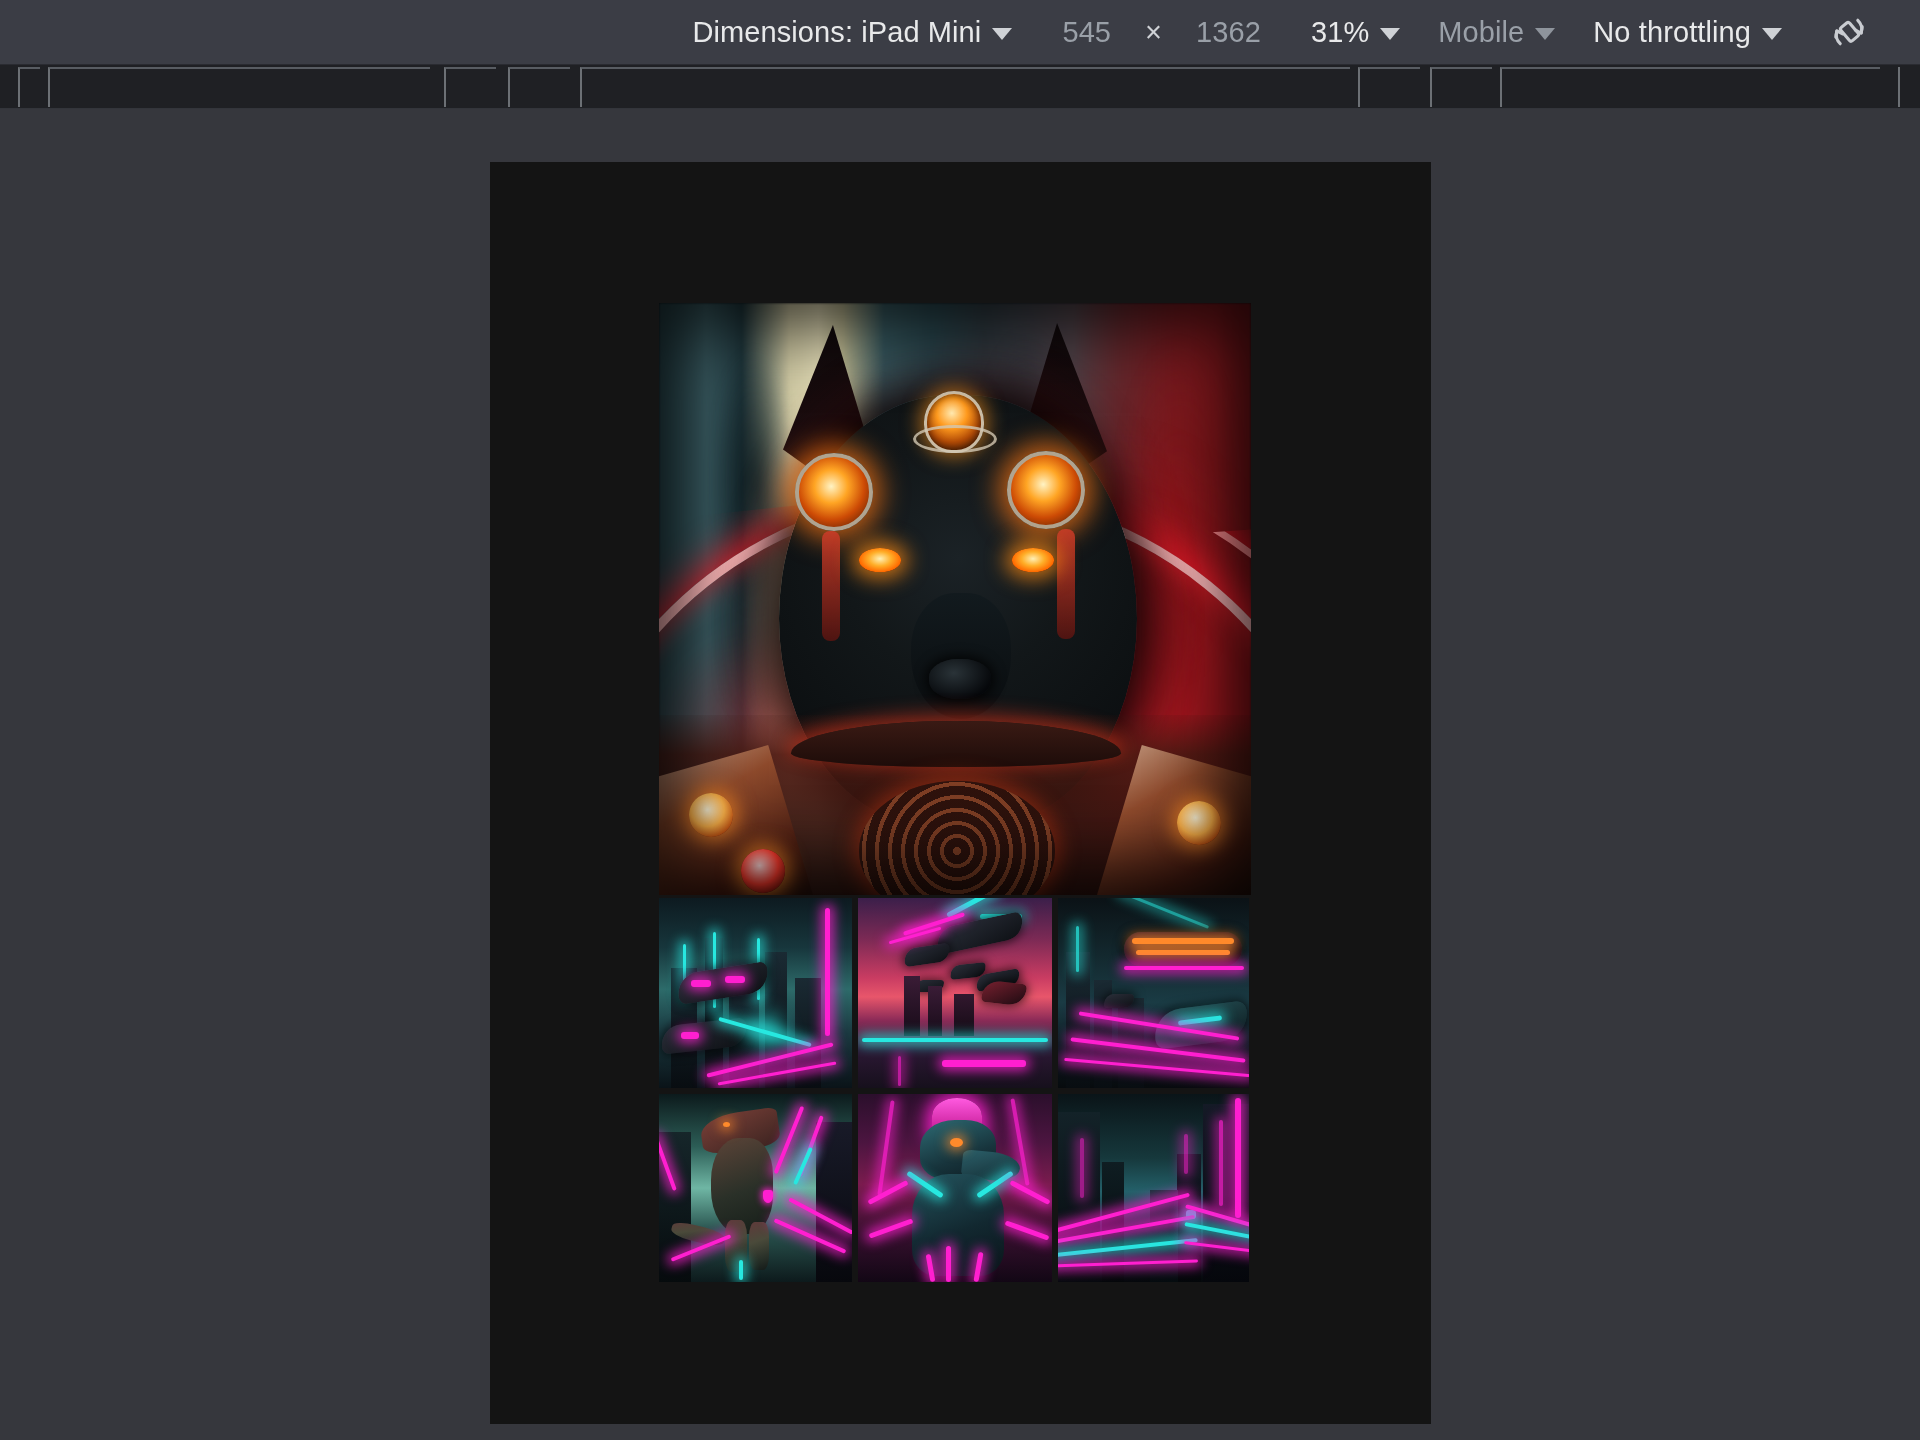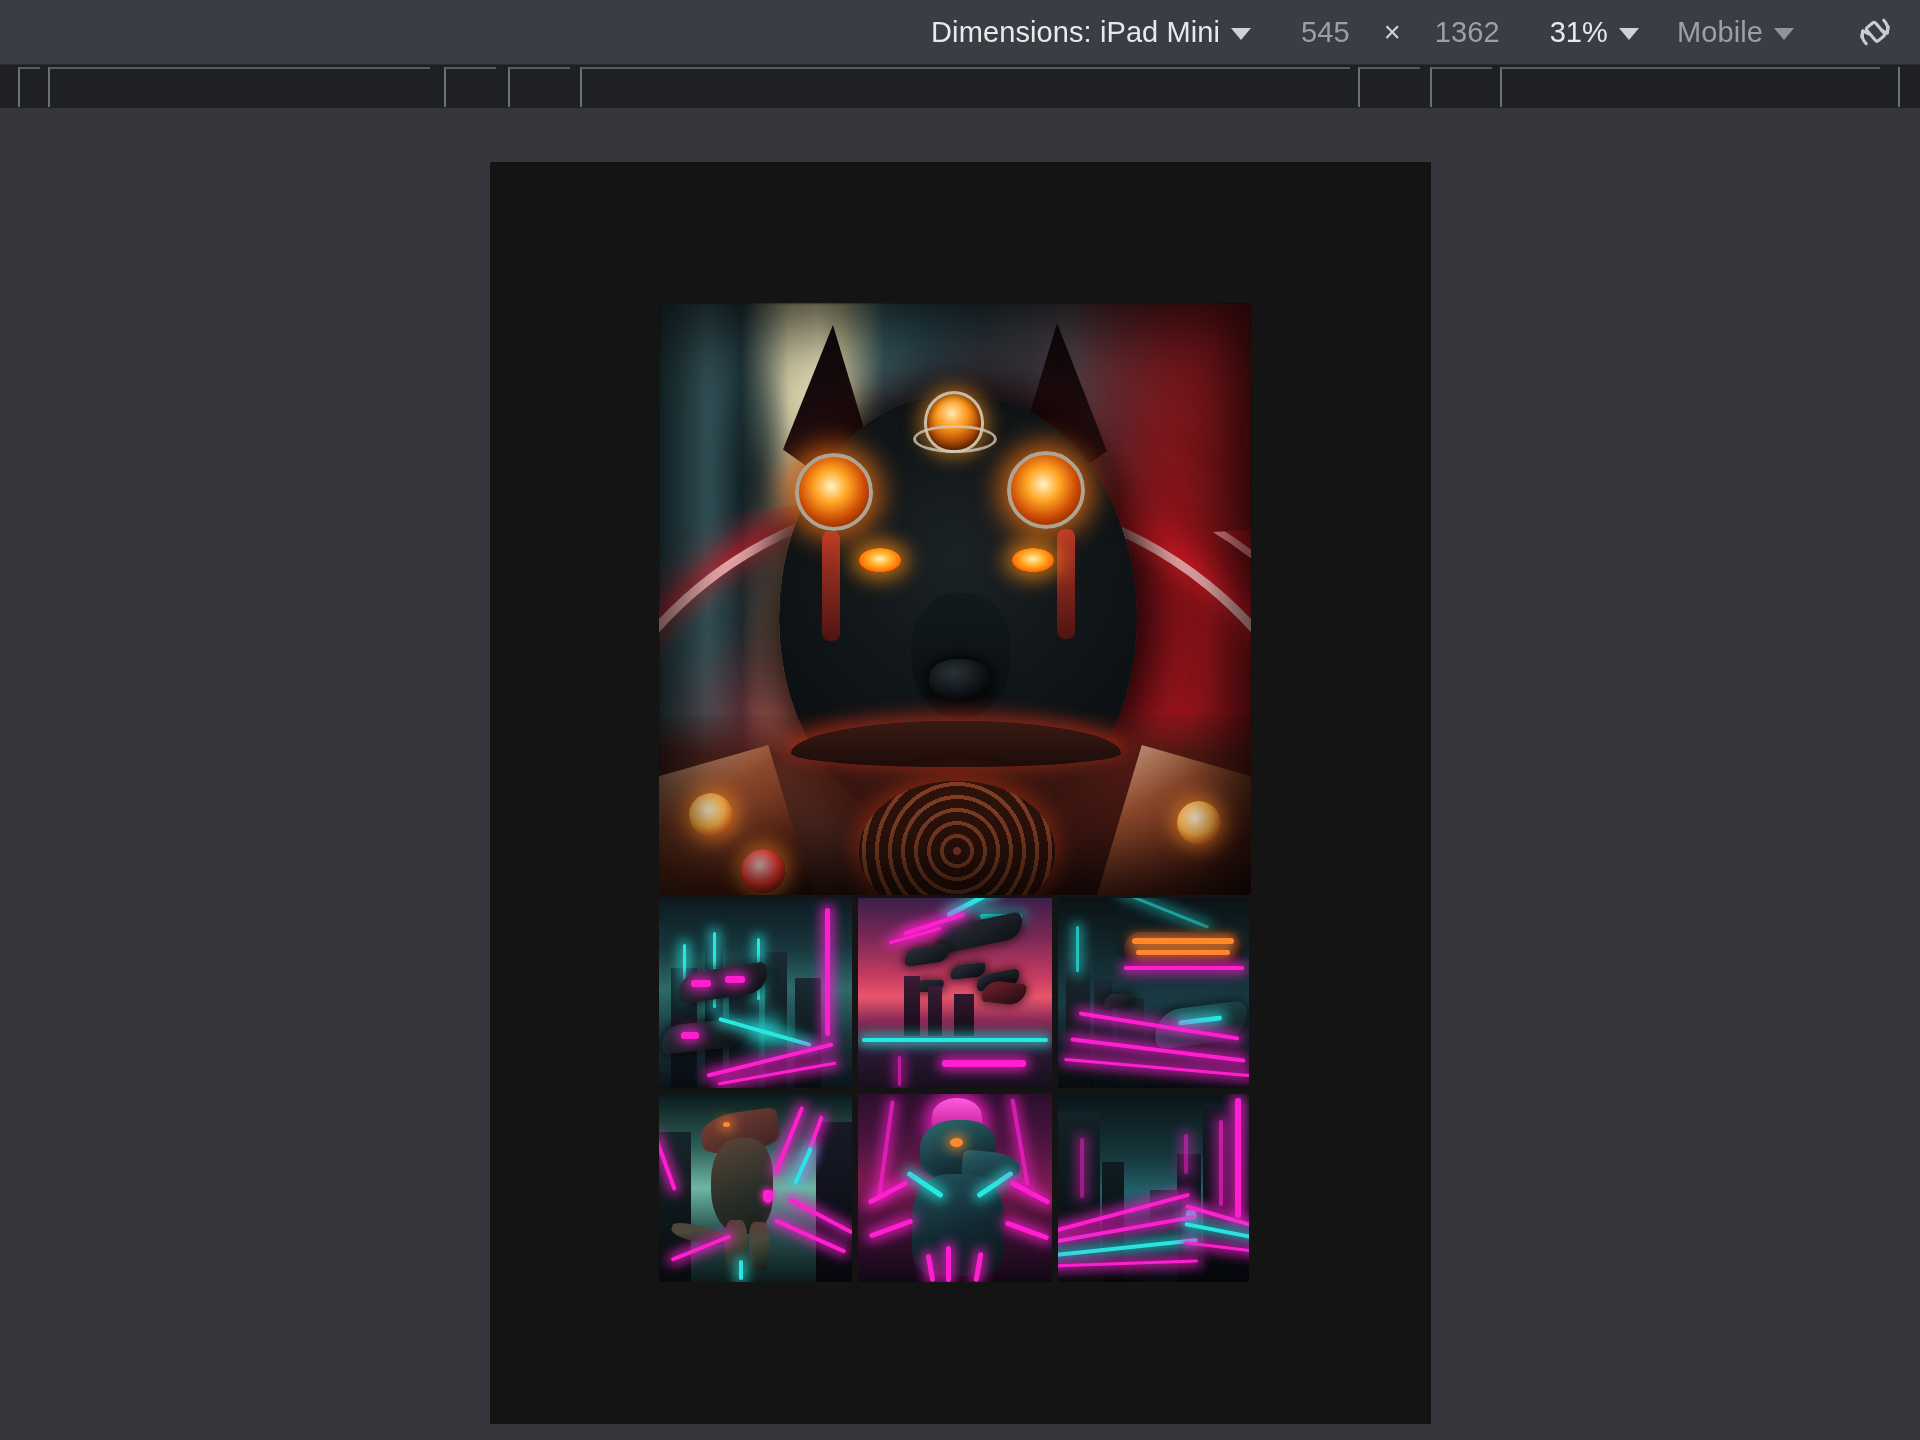--- a/index.html
+++ b/index.html
@@ -7,21 +7,21 @@
     width:1920px; height:1440px; overflow:hidden;
     background:#36373d;
     font-family:"Liberation Sans", sans-serif;
   }
 
   
   .devtools-toolbar{
     position:absolute; left:0; top:0; width:1920px; height:65px;
     background:#3b3d45;
     display:flex; align-items:center; justify-content:flex-end;
-    padding-right:8px; gap:0;
+    padding-right:34px; gap:0;
     border-bottom:1px solid #2a2b31;
   }
   .tb-item{
     display:flex; align-items:center; gap:9px;
     color:#e8e9ea; font-size:29px; letter-spacing:.1px;
     white-space:nowrap; height:65px; padding:0 12px;
     user-select:none;
   }
   .tb-item.muted{ color:#9aa0a8; }
   .tb-value{ color:#9aa0a8; font-size:29px; }
@@ -300,20 +300,24 @@
 
   <span class="tb-gap-s"></span>
 
   <div class="tb-item muted">
     <span>Mobile</span>
     <span class="tb-caret dim"></span>
   </div>
 
   <span class="tb-gap-s"></span>
 
+  <div class="tb-item">
+    <span>No throttling</span>
+    <span class="tb-caret"></span>
+  </div>
 
   <div class="rotate-btn">
     <svg width="44" height="44" viewBox="0 0 24 24">
       <g fill="none" stroke="#c9ccd1" stroke-width="1.7" stroke-linecap="round" stroke-linejoin="round">
         <rect x="9.2" y="7.4" width="6.2" height="9.4" rx="1.2" transform="rotate(-40 12 12)"></rect>
         <path d="M16.8 5.6a7 7 0 0 1 1.9 6.8"></path>
         <path d="M7.2 18.4a7 7 0 0 1-1.9-6.8"></path>
         <path d="M19.2 9.2l-.6 3.4-3.1-1.6"></path>
         <path d="M4.8 14.8l.6-3.4 3.1 1.6"></path>
       </g>

